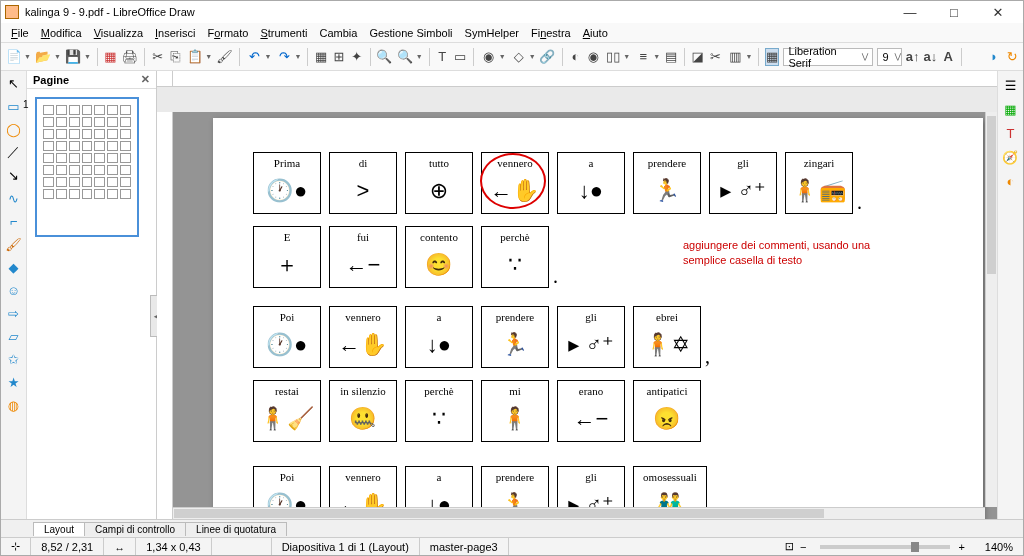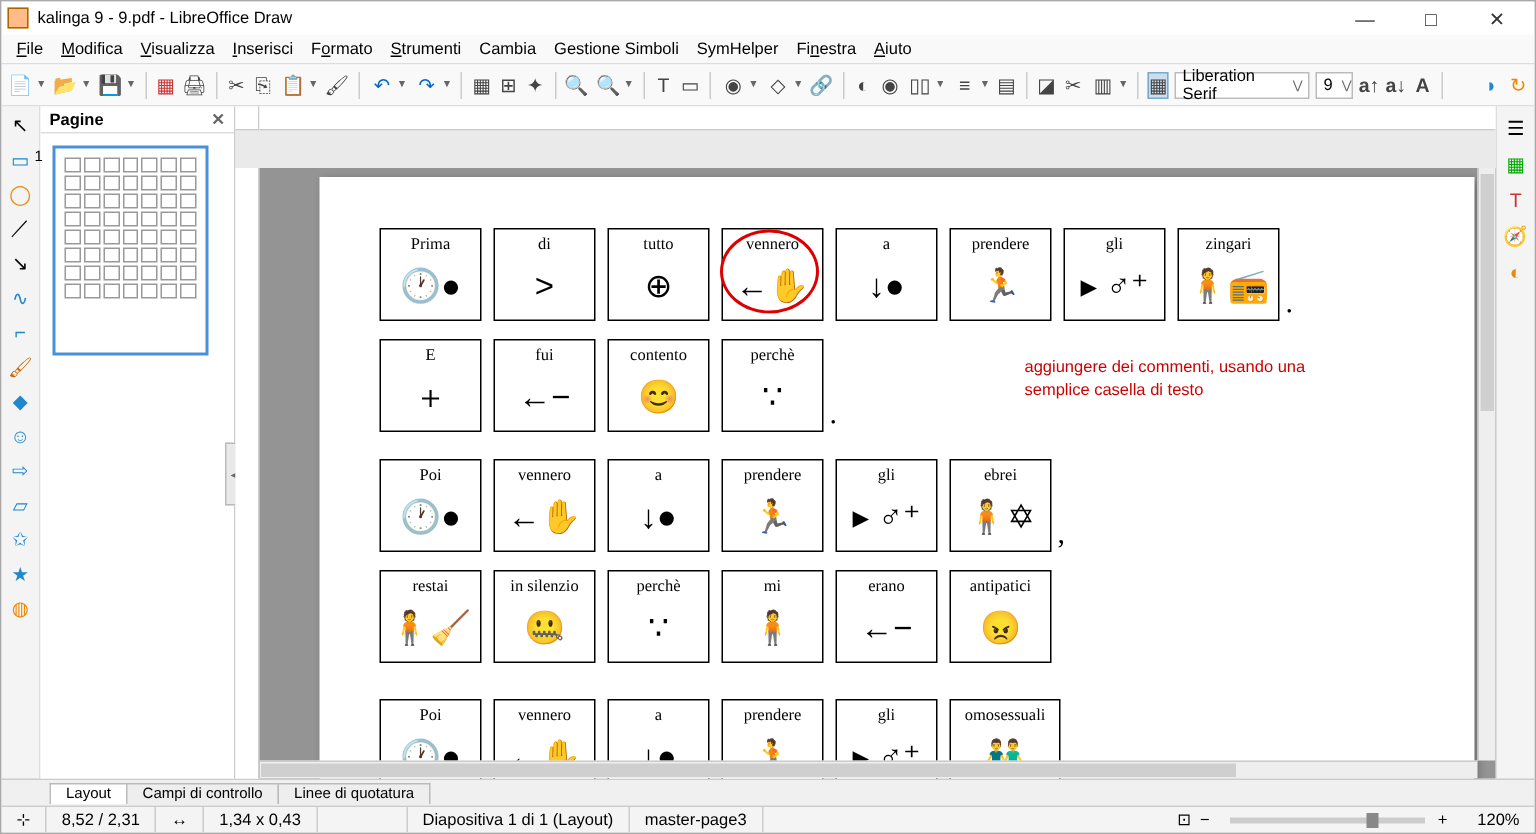--- a/index.html
+++ b/index.html
@@ -477,14 +477,14 @@
   <div class="cell">Diapositiva 1 di 1 (Layout)</div>
   <div class="cell">master-page3</div>
   <div class="cell" style="border:none;margin-left:auto">
     <span>⊡</span>
     <span style="margin:0 6px">−</span>
     <div class="zoom-slider">
         <div class="knob"></div>
       </div>
     <span>+</span>
   </div>
-  <div class="cell" style="border:none">120%</div>
+  <div class="cell" style="border:none">140%</div>
 </div>
 
 </body></html>

